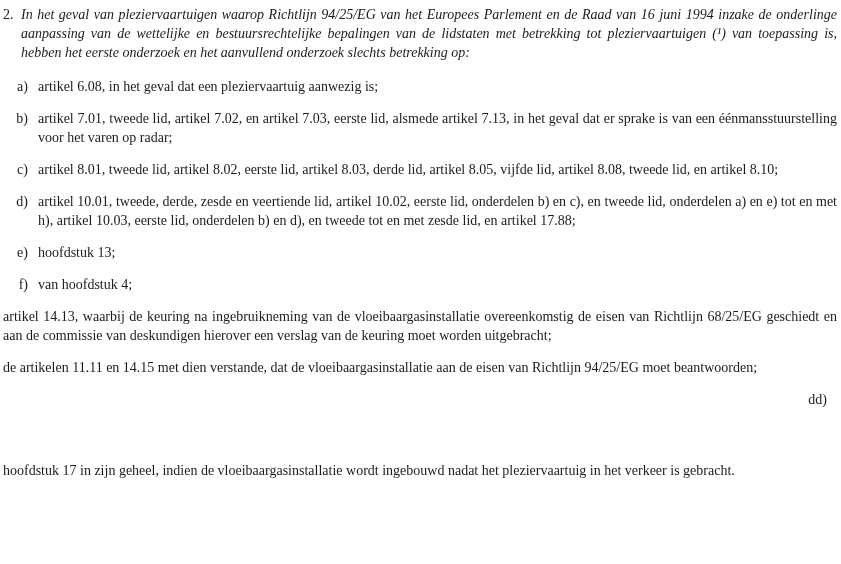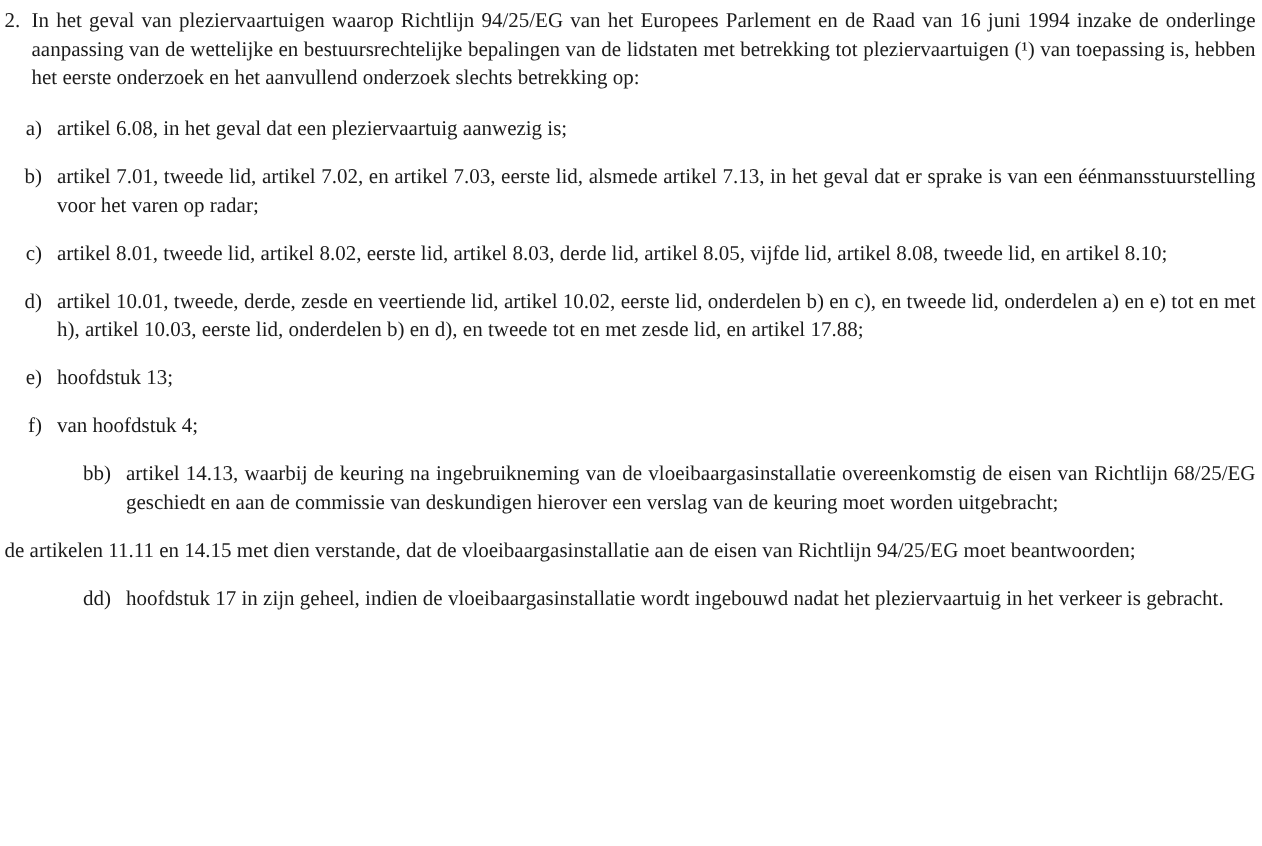--- a/index.html
+++ b/index.html
@@ -26,27 +26,29 @@
   .para {
     display: flex;
     margin-bottom: 15px;
   }
   .para-num {
     flex: 0 0 18px;
   }
   .para-text {
     flex: 1;
     text-align: justify;
+    font-style: italic;
   }
   .item {
     display: flex;
     margin-bottom: 13px;
   }
   .item:last-child {
     margin-bottom: 4px;
+    flex-direction: column;
   }
   .item-label {
     flex: 0 0 25px;
     text-align: right;
     margin-right: 10px;
     white-space: nowrap;
   }
   .item-text {
     flex: 1;
     text-align: justify;
@@ -94,21 +96,20 @@
 
     <div class="item">
       <div class="item-label">f)</div>
       <div class="item-text">van hoofdstuk 4;</div>
     </div>
 
     <div>
 
 
       <div class="item subitem">
-        <div class="item-label">bb)</div>
         <div class="item-text">artikel 14.13, waarbij de keuring na ingebruikneming van de vloeibaargasinstallatie overeenkomstig de eisen van Richtlijn 68/25/EG geschiedt en aan de commissie van deskundigen hierover een verslag van de keuring moet worden uitgebracht;</div>
       </div>
 
       <div class="item subitem">
         <div class="item-text">de artikelen 11.11 en 14.15 met dien verstande, dat de vloeibaargasinstallatie aan de eisen van Richtlijn 94/25/EG moet beantwoorden;</div>
       </div>
 
       <div class="item subitem">
         <div class="item-label">dd)</div>
         <div class="item-text">hoofdstuk 17 in zijn geheel, indien de vloeibaargasinstallatie wordt ingebouwd nadat het pleziervaartuig in het verkeer is gebracht.</div>

